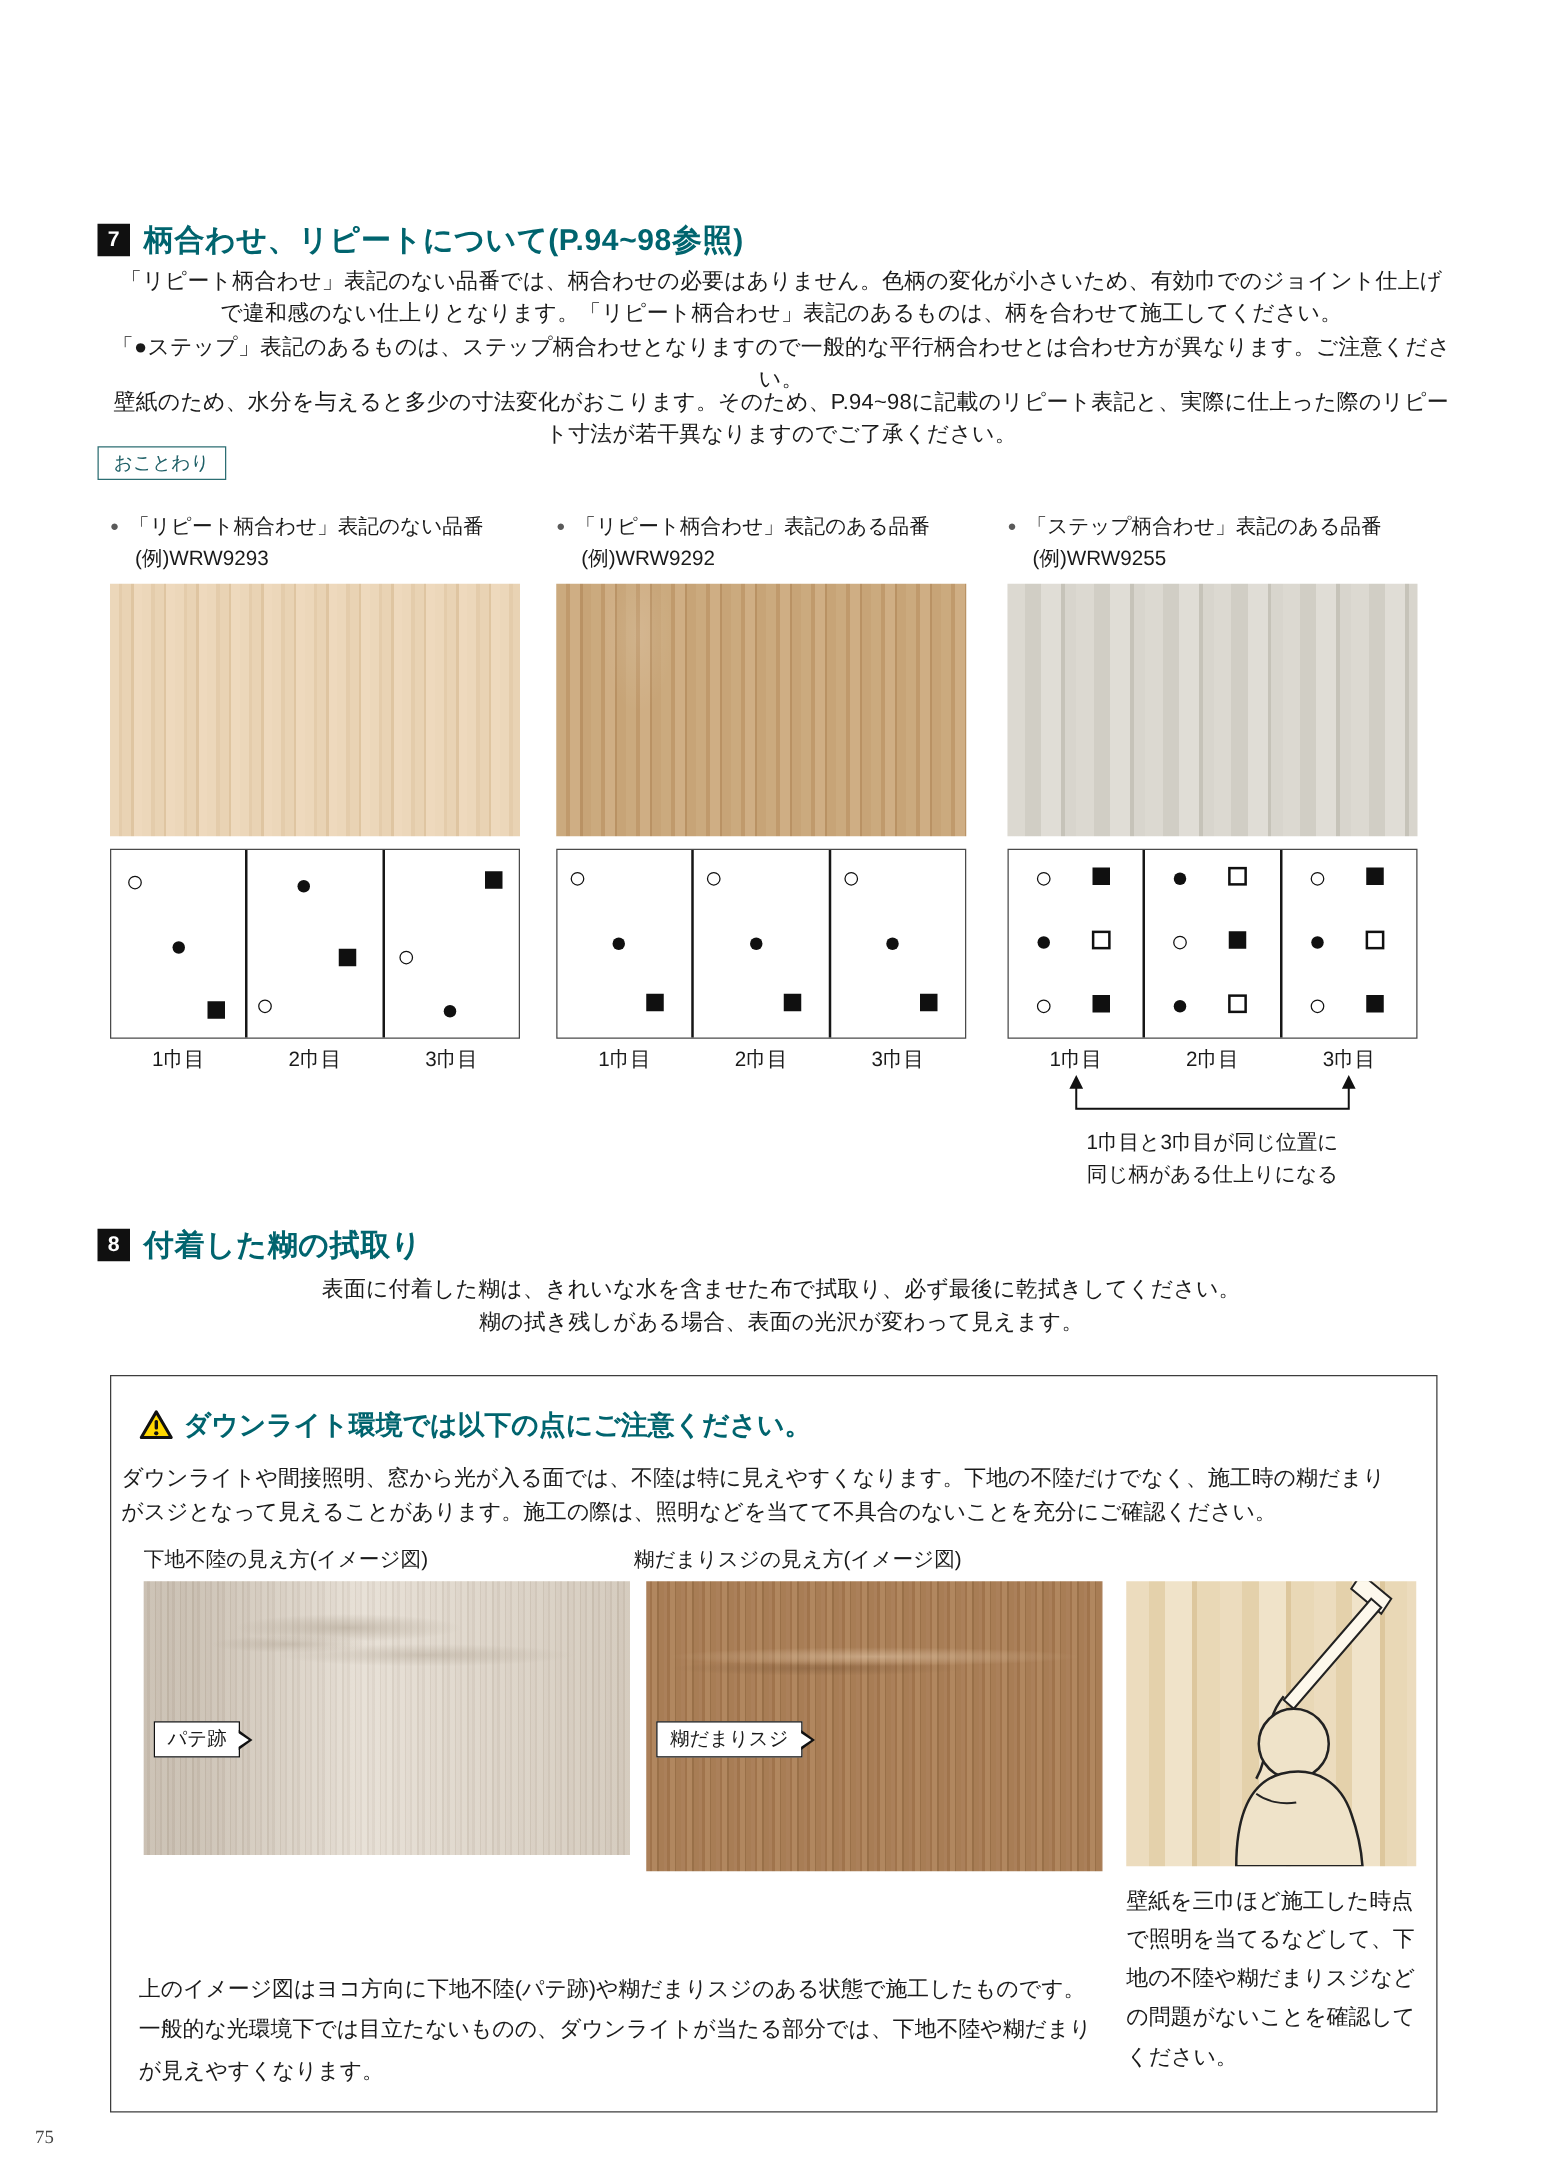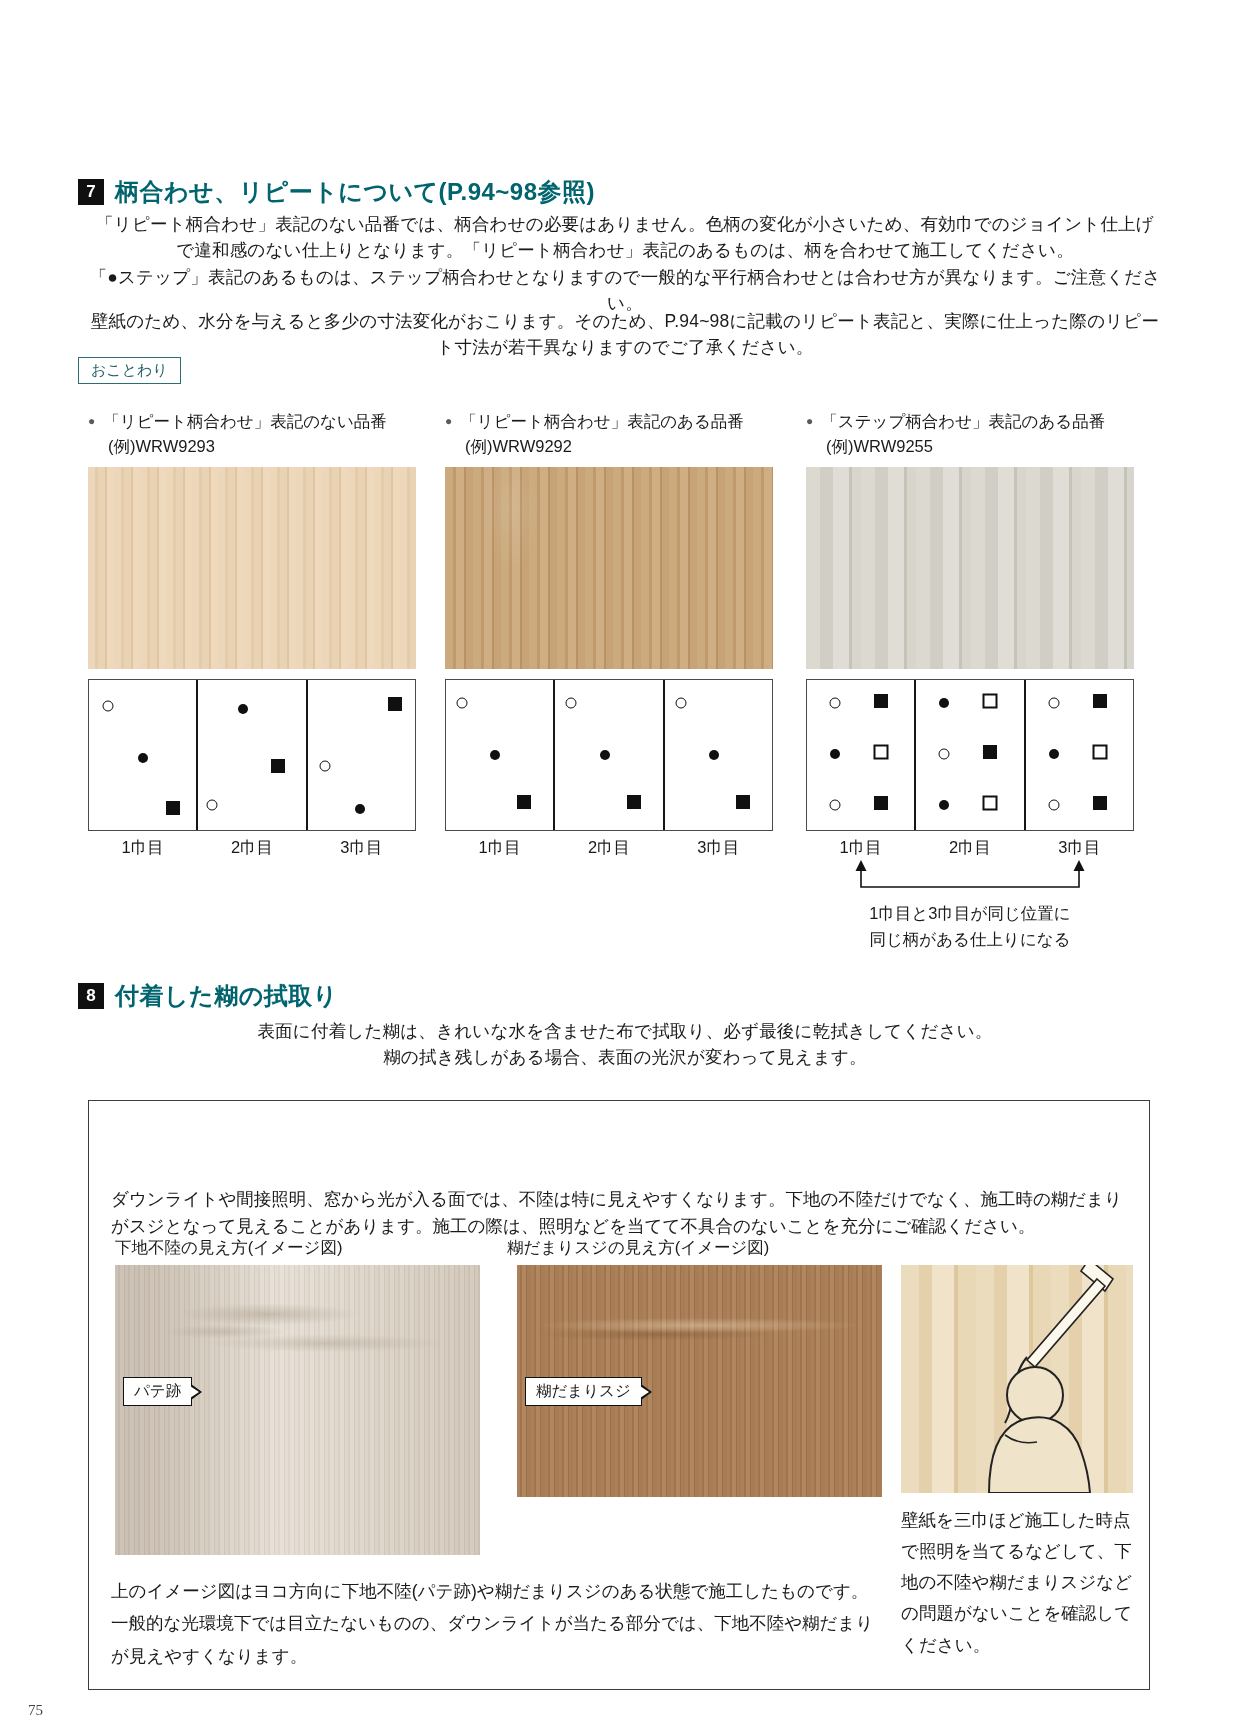--- a/index.html
+++ b/index.html
@@ -43,21 +43,21 @@
   .sym.sq{width:14px;height:14px;background:#101010;}
   .sym.sqo{width:11px;height:11px;border:2.2px solid #101010;background:#fff;}
   .labels{display:flex;margin-top:6px;}
   .panel-label{flex:1;text-align:center;font-size:16.5px;}
   .step-note{margin-top:2px;text-align:center;font-size:16.5px;line-height:1.55;}
   
   .warn-box{position:absolute;left:88px;top:1100px;width:1062px;height:590px;
     border:1.5px solid #3d3d3d;box-sizing:border-box;background:#fff;}
   .warn-head{position:absolute;left:22px;top:24px;display:flex;align-items:center;gap:8px;}
   .warn-title{color:#00646e;font-weight:bold;font-size:21.5px;}
-  .warn-body{position:absolute;left:22px;top:68px;width:1014px;font-size:17.5px;line-height:1.55;margin-top:17px;}
+  .warn-body{position:absolute;left:8px;top:68px;width:1014px;font-size:17.5px;line-height:1.55;}
   .img-caption{position:absolute;font-size:16.5px;}
   .wimg{position:absolute;}
   .img-putty{background:
     radial-gradient(ellipse 130px 16px at 42% 17%, rgba(150,135,115,.38), transparent 70%),
     radial-gradient(ellipse 170px 13px at 58% 27%, rgba(150,135,115,.30), transparent 70%),
     radial-gradient(ellipse 90px 10px at 30% 23%, rgba(150,135,115,.28), transparent 70%),
     linear-gradient(90deg, rgba(120,108,95,.18) 0 10%, rgba(255,255,255,.25) 45%, rgba(120,108,95,.10) 100%),
     repeating-linear-gradient(90deg,#ddd3c6 0 3px,#d4c9bb 3px 5px,#e0d7ca 5px 9px,#cfc4b5 9px 10px);}
   .img-glue{background:
     radial-gradient(ellipse 220px 10px at 50% 26%, rgba(255,238,214,.35), transparent 75%),
@@ -211,26 +211,34 @@
   <div class="sec-num">8</div>
   <div class="sec-title">付着した糊の拭取り</div>
 </div>
 
 <div class="para" style="top:1018px;">
   <span>表面に付着した糊は、きれいな水を含ませた布で拭取り、必ず最後に乾拭きしてください。</span><br>
   <span>糊の拭き残しがある場合、表面の光沢が変わって見えます。</span>
 </div>
 
 <div class="warn-box">
+  <div class="warn-head">
+    <svg width="28" height="26" viewBox="0 0 28 26">
+      <path d="M14,2.5 L26,23 L2,23 Z" fill="#ffd800" stroke="#111" stroke-width="2.4" stroke-linejoin="round"></path>
+      <rect x="12.7" y="9" width="2.7" height="7.6" rx="1.2" fill="#111"></rect>
+      <circle cx="14" cy="19.6" r="1.7" fill="#111"></circle>
+    </svg>
+    <div class="warn-title">ダウンライト環境では以下の点にご注意ください。</div>
+  </div>
   <div class="warn-body">ダウンライトや間接照明、窓から光が入る面では、不陸は特に見えやすくなります。下地の不陸だけでなく、施工時の糊だまりがスジとなって見えることがあります。施工の際は、照明などを当てて不具合のないことを充分にご確認ください。</div>
 
   <div class="img-caption" style="left:26px;top:136px;">下地不陸の見え方(イメージ図)</div>
   <div class="img-caption" style="left:418px;top:136px;">糊だまりスジの見え方(イメージ図)</div>
 
-  <div class="wimg img-putty" style="left:26px;top:164px;width:365px;height:290px;">
+  <div class="wimg img-putty" style="left:26px;top:164px;width:365px;height:219px;padding-left:24px;">
     <div class="callout" style="left:8px;top:112px;">パテ跡</div>
   </div>
 
   <div class="wimg img-glue" style="left:428px;top:164px;width:365px;height:232px;">
     <div class="callout" style="left:8px;top:112px;">糊だまりスジ</div>
   </div>
 
   <div class="wimg img-light" style="left:812px;top:164px;width:232px;height:228px;">
     <svg width="232" height="228" viewBox="0 0 232 228">
 

